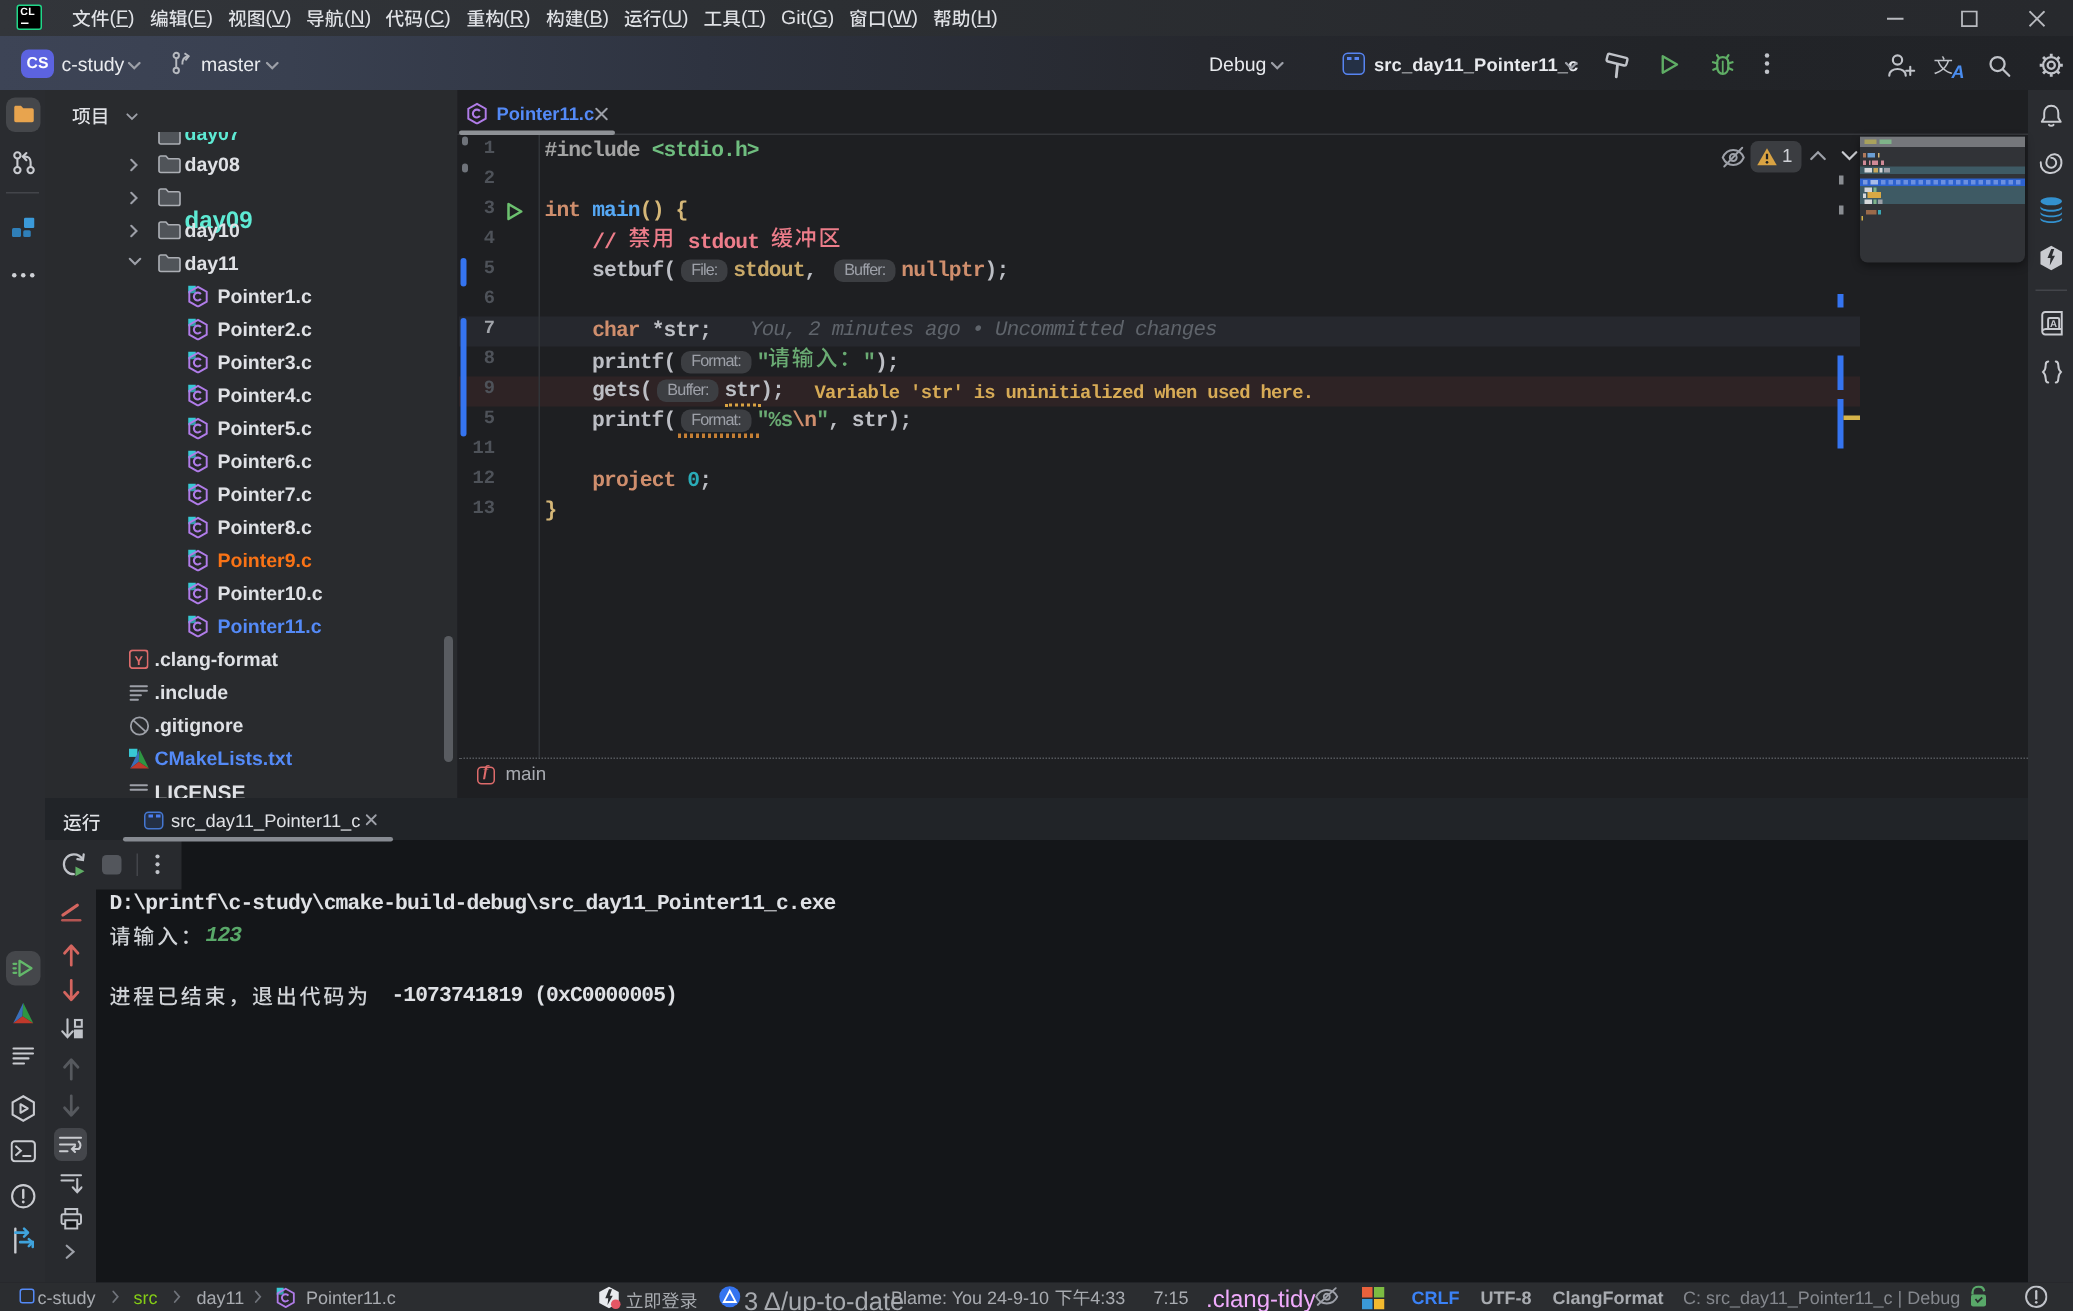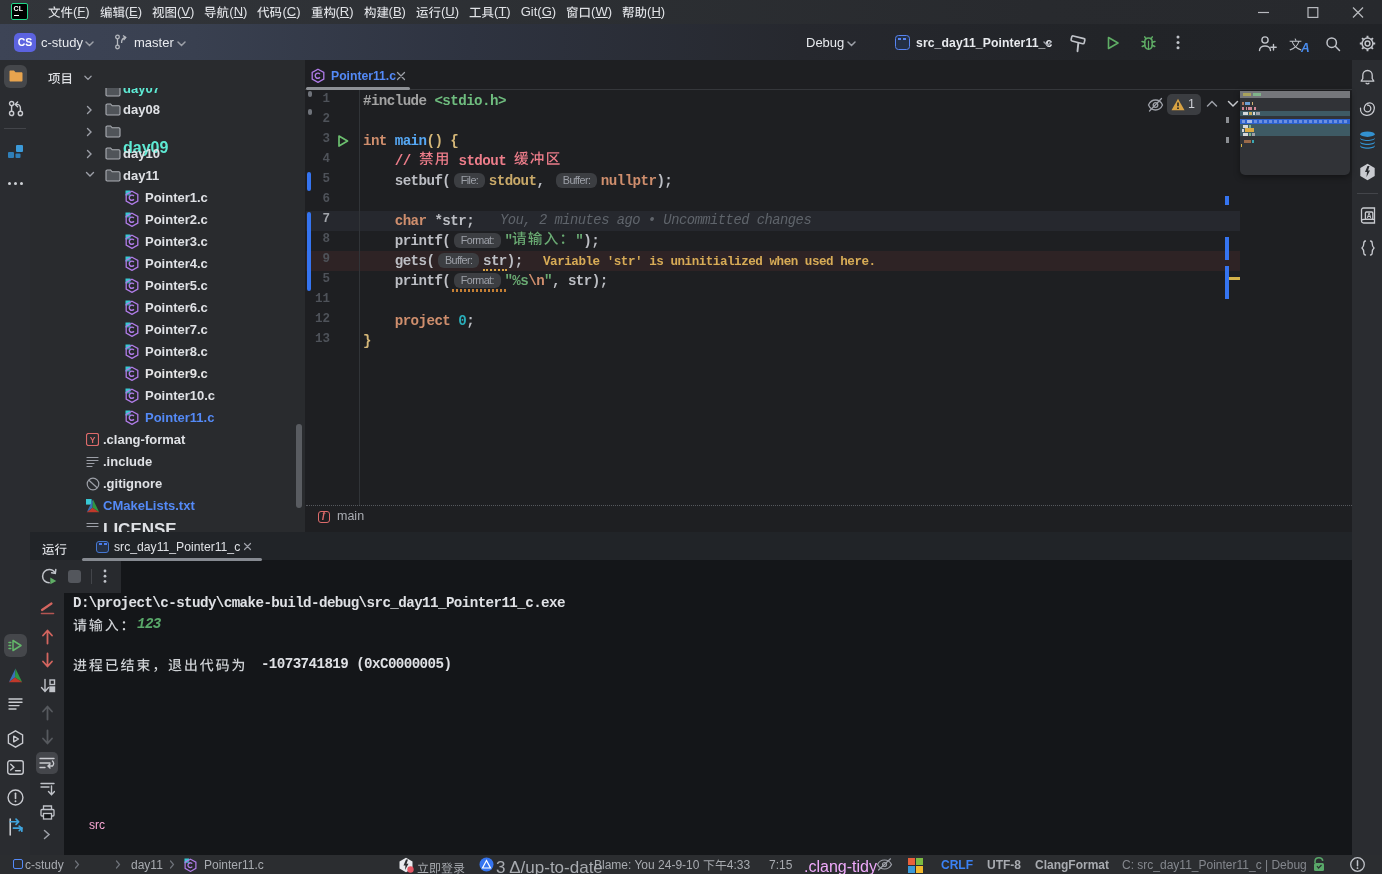--- a/index.html
+++ b/index.html
@@ -259,21 +259,21 @@
       <rect x="0.5" y="0.5" width="5" height="5" fill="#38c8d4"></rect>
       <path d="M7 1.2 L12.8 4.5 L12.8 11.1 L7 14.4 L1.2 11.1 L1.2 4.5 Z" fill="#1e1f22" fill-opacity="0.25" stroke="#b07ce8" stroke-width="1.3"></path>
       <path d="M8.9 6.1 A2.6 2.6 0 1 0 8.9 9.3" fill="none" stroke="#b07ce8" stroke-width="1.4"></path>
     </svg>
     <div class="a" style="left:115px;top:284px;font-size:13px;font-weight:bold;color:#dfe1e5">Pointer8.c</div>
     <svg class="a" style="left:95px;top:306px" width="14" height="15" viewBox="0 0 14 15">
       <rect x="0.5" y="0.5" width="5" height="5" fill="#38c8d4"></rect>
       <path d="M7 1.2 L12.8 4.5 L12.8 11.1 L7 14.4 L1.2 11.1 L1.2 4.5 Z" fill="#1e1f22" fill-opacity="0.25" stroke="#b07ce8" stroke-width="1.3"></path>
       <path d="M8.9 6.1 A2.6 2.6 0 1 0 8.9 9.3" fill="none" stroke="#b07ce8" stroke-width="1.4"></path>
     </svg>
-    <div class="a" style="left:115px;top:306px;font-size:13px;font-weight:bold;color:#e5e5e5">Pointer9.c</div>
+    <div class="a" style="left:115px;top:306px;font-size:13px;font-weight:bold;color:#f97316">Pointer9.c</div>
     <svg class="a" style="left:95px;top:328px" width="14" height="15" viewBox="0 0 14 15">
       <rect x="0.5" y="0.5" width="5" height="5" fill="#38c8d4"></rect>
       <path d="M7 1.2 L12.8 4.5 L12.8 11.1 L7 14.4 L1.2 11.1 L1.2 4.5 Z" fill="#1e1f22" fill-opacity="0.25" stroke="#b07ce8" stroke-width="1.3"></path>
       <path d="M8.9 6.1 A2.6 2.6 0 1 0 8.9 9.3" fill="none" stroke="#b07ce8" stroke-width="1.4"></path>
     </svg>
     <div class="a" style="left:115px;top:328px;font-size:13px;font-weight:bold;color:#dfe1e5">Pointer10.c</div>
     <svg class="a" style="left:95px;top:350px" width="14" height="15" viewBox="0 0 14 15">
       <rect x="0.5" y="0.5" width="5" height="5" fill="#38c8d4"></rect>
       <path d="M7 1.2 L12.8 4.5 L12.8 11.1 L7 14.4 L1.2 11.1 L1.2 4.5 Z" fill="#1e1f22" fill-opacity="0.25" stroke="#b07ce8" stroke-width="1.3"></path>
       <path d="M8.9 6.1 A2.6 2.6 0 1 0 8.9 9.3" fill="none" stroke="#b07ce8" stroke-width="1.4"></path>
@@ -296,21 +296,21 @@
     <svg class="a" style="left:56px;top:439px" width="14" height="14" viewBox="0 0 15 15">
       <rect x="0" y="0" width="6" height="6" fill="#38c8d4"></rect>
       <path d="M7.5 0.5 L0.8 14.2 L7 9.5 Z" fill="#3a6fb8"></path>
       <path d="M7.5 0.5 L14.2 14.2 L7 9.5 Z" fill="#2e9642"></path>
       <path d="M0.8 14.2 L14.2 14.2 L7 9.5 Z" fill="#c0392b"></path>
     </svg>
     <div class="a" style="left:73px;top:438px;font-size:13px;font-weight:bold;color:#548af7">CMakeLists.txt</div>
     <svg class="a" style="left:56px;top:462px" width="13" height="12" viewBox="0 0 13 12" fill="none" stroke="#9da0a8" stroke-width="1.2" stroke-linecap="round">
       <path d="M1 1.5 L12 1.5 M1 4.5 L12 4.5"></path>
     </svg>
-    <div class="a" style="left:73px;top:460px;font-size:17px;font-weight:bold;color:#dfe1e5">LICENSE</div>
+    <div class="a" style="left:73px;top:460px;font-size:14px;font-weight:bold;color:#dfe1e5">LICENSE</div>
     <div class="a" style="left:266px;top:364px;width:6px;height:84px;background:#62656a;border-radius:3px;opacity:0.85"></div>
   </div>
 <div class="a" style="left:30px;top:60px;width:275px;height:28px;background:#292b2e"></div>
 <div class="a" style="left:48px;top:68px"><svg width="25" height="14" viewBox="0 0 25 14" style="display:inline-block;vertical-align:-4px;" fill="#dfe1e5">
       <path transform="translate(0.0,11.00) scale(0.01250,-0.01250)" d="M610 493V285C610 183 580 60 310 -11C330 -29 358 -64 370 -84C652 4 705 150 705 284V493ZM688 83C763 35 859 -35 905 -82L968 -16C919 29 821 96 747 141ZM25 195 48 96C143 128 266 170 383 211L371 291L257 259V641H366V731H42V641H163V232ZM414 625V153H507V541H805V156H901V625H666C680 653 695 685 710 717H960V802H382V717H599C590 686 579 653 568 625Z"></path>
       <path transform="translate(12.5,11.00) scale(0.01250,-0.01250)" d="M245 461H745V317H245ZM245 551V693H745V551ZM245 227H745V82H245ZM150 786V-76H245V-11H745V-76H844V786Z"></path>
     </svg></div>
 <svg class="a" style="left:84px;top:75px" width="8" height="6" viewBox="0 0 9 6" fill="none" stroke="#9da0a8" stroke-width="1.4" stroke-linecap="round">
     <path d="M1 1 L4.5 4.5 L8 1"></path>
   </svg>
@@ -540,21 +540,21 @@
     <path d="M11.5 4 L11.5 12.5 M8.5 9.5 L11.5 12.8 L14.5 9.5"></path>
   </svg>
 <svg class="a" style="left:40px;top:805px" width="15" height="15" viewBox="0 0 15 15" fill="none" stroke="#c0c3c9" stroke-width="1.3">
 <path d="M3.5 4.5 L3.5 1 L11.5 1 L11.5 4.5"></path>
     <rect x="1" y="4.5" width="13" height="6.5" rx="1"></rect>
     <rect x="3.5" y="8.5" width="8" height="5.5" fill="#141619"></rect>
   </svg>
 <svg class="a" style="left:43px;top:829px" width="8" height="11" viewBox="0 0 8 11" fill="none" stroke="#9da0a8" stroke-width="1.5" stroke-linecap="round">
     <path d="M1.5 1.5 L6 5.5 L1.5 9.5"></path>
   </svg>
-<div class="a mono" style="left:73px;top:595px;font-size:14.2px;letter-spacing:-0.58px;font-weight:bold;color:#dfe1e5;white-space:pre">D:\project\c-study\cmake-build-debug\src_day11_Pointer11_c.exe</div>
+<div class="a mono" style="left:73px;top:595px;font-size:14.2px;letter-spacing:-0.58px;font-weight:bold;color:#dfe1e5;white-space:pre">D:\printf\c-study\cmake-build-debug\src_day11_Pointer11_c.exe</div>
 <div class="a" style="left:73px;top:615px;height:20px"><svg width="63" height="16" viewBox="0 0 63 16" style="display:inline-block;vertical-align:-4px;" fill="#cfd2d6">
       <path transform="translate(0.0,13.32) scale(0.01400,-0.01400)" d="M95 768C148 720 216 653 248 609L312 676C279 717 209 781 156 825ZM38 533V442H176V100C176 55 147 23 127 10C143 -8 167 -47 175 -70C191 -48 220 -24 394 112C384 131 369 167 363 193L267 120V533ZM508 204H798V133H508ZM508 267V332H798V267ZM606 844V770H380V701H606V647H406V581H606V523H349V453H963V523H699V581H902V647H699V701H933V770H699V844ZM419 403V-84H508V67H798V15C798 2 794 -2 780 -2C767 -2 719 -3 672 0C683 -23 695 -58 699 -82C769 -82 816 -81 847 -68C879 -54 888 -30 888 13V403Z"></path>
       <path transform="translate(15.8,13.32) scale(0.01400,-0.01400)" d="M729 446V82H801V446ZM856 483V16C856 4 853 1 841 1C828 0 787 0 742 1C753 -21 762 -53 765 -75C826 -75 868 -73 895 -61C924 -48 931 -26 931 16V483ZM67 320C75 329 108 335 139 335H212V210C146 196 85 184 37 175L58 87L212 123V-82H293V143L372 164L365 243L293 227V335H365V420H293V566H212V420H140C164 486 188 563 207 643H368V728H226C232 762 238 796 243 830L156 843C153 805 148 766 141 728H42V643H126C110 566 92 503 84 479C69 434 57 402 40 397C50 376 63 336 67 320ZM658 849C590 746 463 652 343 598C365 579 390 549 403 527C425 538 448 551 470 565V526H855V571C877 558 899 546 922 534C933 559 959 589 980 608C879 650 788 703 713 783L735 815ZM526 602C575 638 623 680 664 724C708 676 755 637 806 602ZM606 395V328H486V395ZM410 468V-80H486V120H606V9C606 0 603 -3 595 -3C586 -3 560 -3 531 -2C541 -24 551 -57 553 -78C598 -78 630 -77 653 -65C677 -51 682 -29 682 8V468ZM486 258H606V190H486Z"></path>
       <path transform="translate(31.7,13.32) scale(0.01400,-0.01400)" d="M285 748C350 704 401 649 444 589C381 312 257 113 37 1C62 -16 107 -56 124 -75C317 38 444 216 521 462C627 267 705 48 924 -75C929 -45 954 7 970 33C641 234 663 599 343 830Z"></path>
       <path transform="translate(47.5,13.32) scale(0.01400,-0.01400)" d="M250 478C296 478 334 513 334 561C334 611 296 645 250 645C204 645 166 611 166 561C166 513 204 478 250 478ZM250 -6C296 -6 334 29 334 77C334 127 296 161 250 161C204 161 166 127 166 77C166 29 204 -6 250 -6Z"></path>
     </svg></div>
 <div class="a mono" style="left:137px;top:616px;font-size:14.2px;letter-spacing:-0.58px;font-weight:bold;font-style:italic;color:#59a869">123</div>
 <div class="a" style="left:73px;top:655px;height:20px"><svg width="174" height="16" viewBox="0 0 174 16" style="display:inline-block;vertical-align:-4px;" fill="#cfd2d6">
       <path transform="translate(0.0,13.32) scale(0.01400,-0.01400)" d="M72 772C127 721 194 649 225 603L298 663C264 707 194 776 140 824ZM711 820V667H568V821H474V667H340V576H474V482C474 460 474 437 472 414H332V323H460C444 255 412 190 347 138C367 125 403 90 416 71C499 136 538 229 555 323H711V81H804V323H947V414H804V576H928V667H804V820ZM568 576H711V414H566C567 437 568 460 568 481ZM268 482H47V394H176V126C133 107 82 66 32 13L95 -75C139 -11 186 51 219 51C241 51 274 19 318 -7C389 -49 473 -61 598 -61C697 -61 870 -55 941 -50C943 -23 958 23 969 48C870 36 714 27 602 27C489 27 401 34 335 73C306 90 286 106 268 118Z"></path>
       <path transform="translate(15.8,13.32) scale(0.01400,-0.01400)" d="M549 724H821V559H549ZM461 804V479H913V804ZM449 217V136H636V24H384V-60H966V24H730V136H921V217H730V321H944V403H426V321H636V217ZM352 832C277 797 149 768 37 750C48 730 60 698 64 677C107 683 154 690 200 699V563H45V474H187C149 367 86 246 25 178C40 155 62 116 71 90C117 147 162 233 200 324V-83H292V333C322 292 355 244 370 217L425 291C405 315 319 404 292 427V474H410V563H292V720C337 731 380 744 417 759Z"></path>
@@ -568,21 +568,21 @@
       <path transform="translate(142.6,13.32) scale(0.01400,-0.01400)" d="M414 210V126H785V210ZM489 651C482 548 468 411 455 327H848C831 123 810 39 785 15C776 4 765 2 749 3C730 3 688 3 643 8C657 -16 667 -53 668 -78C717 -81 762 -80 788 -78C820 -75 841 -67 862 -43C897 -6 920 101 941 368C943 381 944 408 944 408H826C842 533 857 678 865 786L798 793L783 789H441V703H768C760 617 748 505 736 408H554C564 482 572 571 578 645ZM47 795V709H163C137 565 92 431 25 341C39 315 59 258 63 234C80 255 96 278 111 303V-38H192V40H373V485H193C218 556 237 632 252 709H398V795ZM192 402H290V124H192Z"></path>
       <path transform="translate(158.4,13.32) scale(0.01400,-0.01400)" d="M150 783C188 736 232 671 250 630L337 669C317 711 272 773 233 818ZM491 363C539 304 595 221 618 169L703 213C678 265 620 343 570 401ZM399 842V716C399 682 398 646 396 607H78V511H385C358 339 279 147 52 2C76 -14 112 -47 127 -68C376 96 458 317 484 511H805C793 195 779 66 749 36C738 23 727 20 706 21C680 21 619 21 554 26C573 -2 586 -44 588 -72C649 -75 711 -77 748 -72C787 -68 813 -58 838 -25C878 22 891 165 905 560C906 573 907 607 907 607H493C495 645 496 682 496 716V842Z"></path>
     </svg></div>
 <div class="a mono" style="left:253px;top:656px;font-size:14.2px;letter-spacing:-0.58px;font-weight:bold;color:#dfe1e5;white-space:pre"> -1073741819 (0xC0000005)</div>
 <div class="a" style="left:0;top:855px;width:1382px;height:19px;background:#2b2d30"></div>
 <div class="a" style="left:13px;top:859px;width:10px;height:10px;border:1.5px solid #548af7;border-radius:2px"></div>
 <div class="a" style="left:25px;top:858px;font-size:12px;color:#a8abb0">c-study</div>
 <svg class="a" style="left:74px;top:860px" width="6" height="9" viewBox="0 0 6 9" fill="none" stroke="#6f737a" stroke-width="1.2" stroke-linecap="round">
     <path d="M1.5 1 L4.5 4.5 L1.5 8"></path>
   </svg>
-<div class="a" style="left:89px;top:818px;font-size:12px;color:#f9a8d4">src</div>
+<div class="a" style="left:89px;top:858px;font-size:12px;color:#84cc16">src</div>
 <svg class="a" style="left:115px;top:860px" width="6" height="9" viewBox="0 0 6 9" fill="none" stroke="#6f737a" stroke-width="1.2" stroke-linecap="round">
     <path d="M1.5 1 L4.5 4.5 L1.5 8"></path>
   </svg>
 <div class="a" style="left:131px;top:858px;font-size:12px;color:#a8abb0">day11</div>
 <svg class="a" style="left:169px;top:860px" width="6" height="9" viewBox="0 0 6 9" fill="none" stroke="#6f737a" stroke-width="1.2" stroke-linecap="round">
     <path d="M1.5 1 L4.5 4.5 L1.5 8"></path>
   </svg>
 <svg class="a" style="left:184px;top:858px" width="13" height="14" viewBox="0 0 14 15">
     <rect x="0.5" y="0.5" width="5" height="5" fill="#38c8d4"></rect>
     <path d="M7 1.2 L12.8 4.5 L12.8 11.1 L7 14.4 L1.2 11.1 L1.2 4.5 Z" fill="#1e1f22" fill-opacity="0.25" stroke="#b07ce8" stroke-width="1.3"></path>

